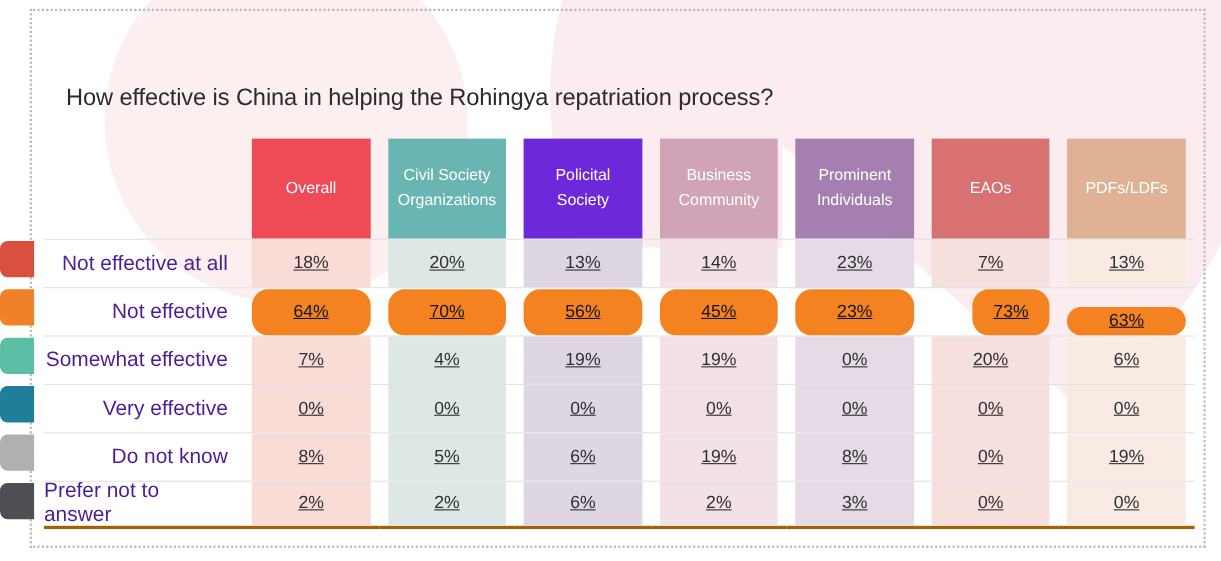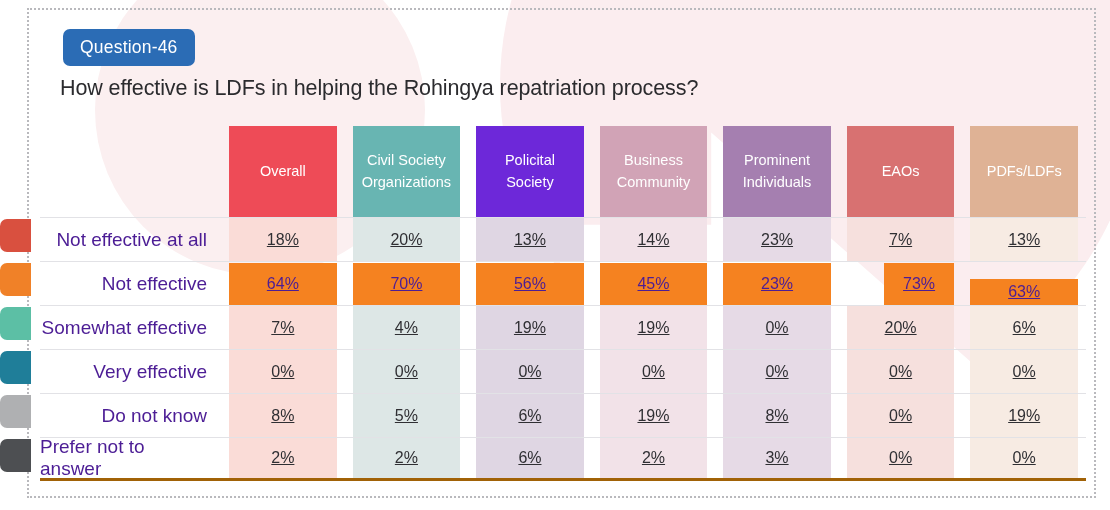--- a/index.html
+++ b/index.html
@@ -179,23 +179,24 @@
     top: 0;
     bottom: 0;
     display: flex;
     align-items: center;
     justify-content: center;
     font-size: 16px;
     color: #2f2f33;
     text-decoration: underline;
   }
   .dcell.hi {
-    color: #4c1d95;
+    color: #0f172a;
     top: 1px;
     bottom: 0px;
+    border-radius: 15px;
   }
   tbody tr.last .rowlabel,
   tbody tr.last .dcell-outer { border-bottom: 3px solid #a16207; }
 </style>
 </head>
 <body>
 
 <div id="canvas">
 
   <div class="wm wm-circle-left"></div>
@@ -207,25 +208,22 @@
 
   <div class="swatches" id="swatches">
       <div class="swatch" style="background: rgb(217, 80, 63);"></div>
       <div class="swatch" style="background: rgb(240, 129, 40);"></div>
       <div class="swatch" style="background: rgb(92, 191, 165);"></div>
       <div class="swatch" style="background: rgb(31, 126, 153);"></div>
       <div class="swatch" style="background: rgb(175, 176, 178);"></div>
       <div class="swatch" style="background: rgb(77, 79, 82);"></div>
     </div>
 
-  <div class="qbadge" id="qbadge" style="background: rgb(43, 108, 181);">
-    <span>Question-46</span>
-  </div>
-
-  <div class="qtitle">How effective is LDFs in helping the Rohingya repatriation process?</div>
+
+  <div class="qtitle">How effective is China in helping the Rohingya repatriation process?</div>
 
   <div class="table-wrap">
     <table class="matrix">
       <colgroup id="matrix-colgroup">
         <col class="labelcol">
       <col class="datacol">
           <col class="datacol">
           <col class="datacol">
           <col class="datacol">
           <col class="datacol">

